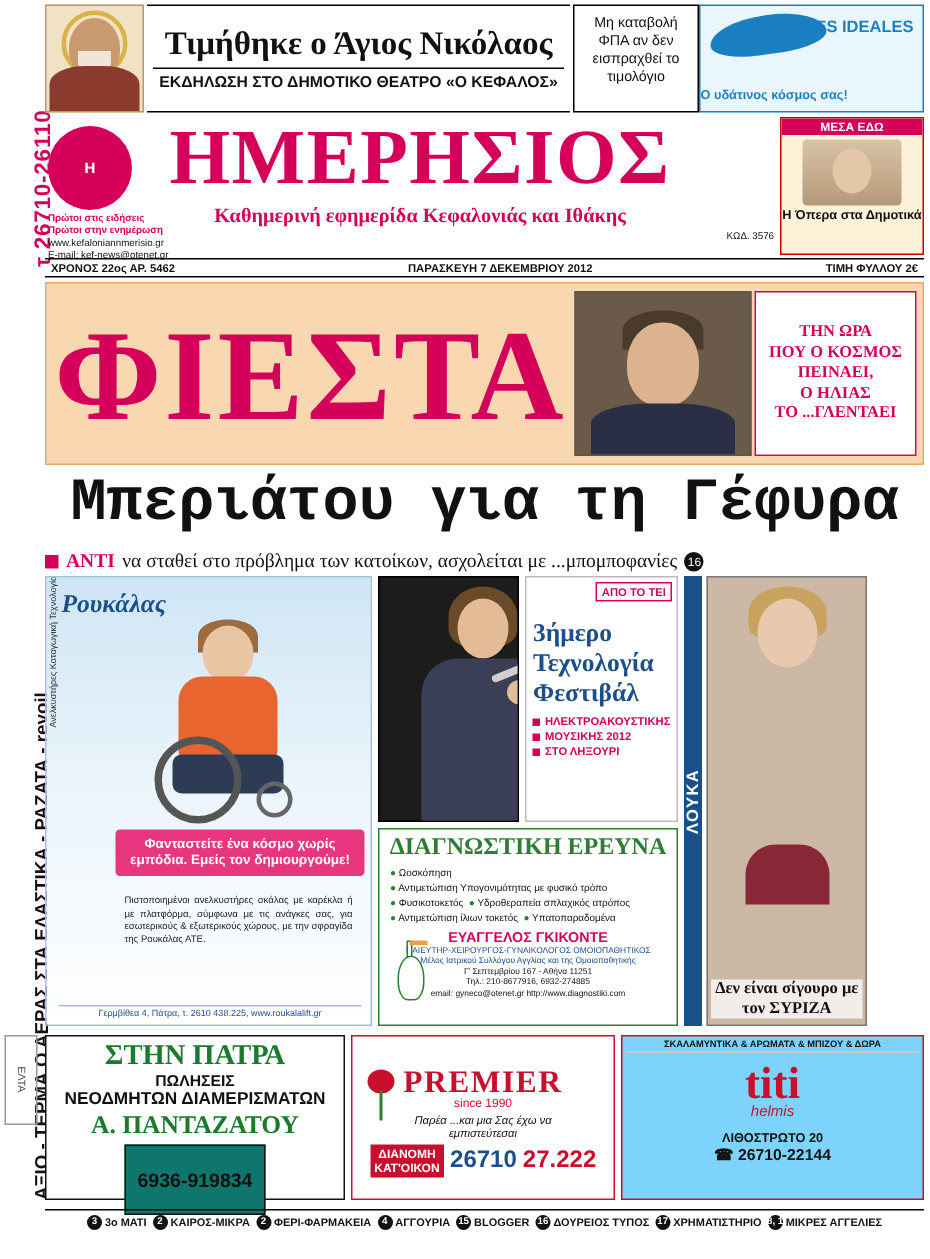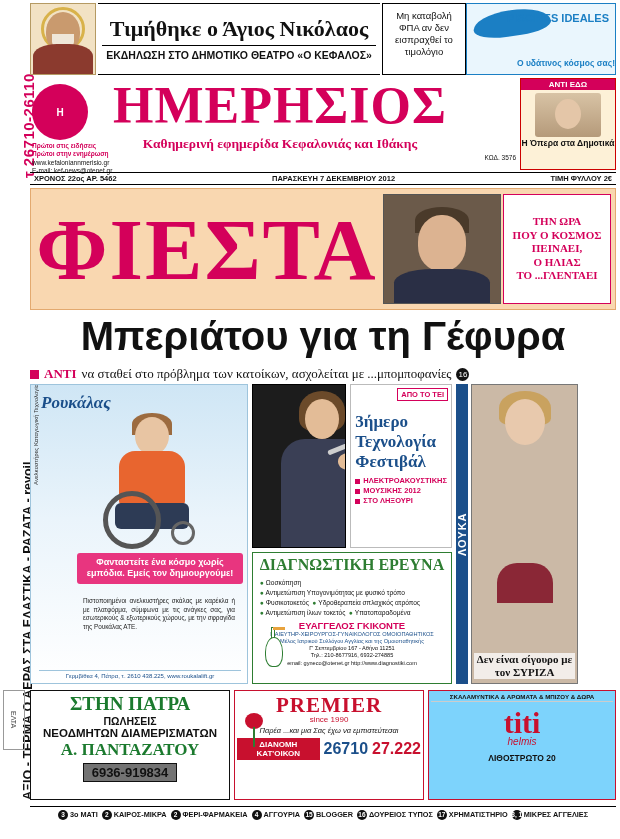--- a/index.html
+++ b/index.html
@@ -122,21 +122,21 @@
     position:absolute; left:6px; top:6px; width:78px;height:26px;
     background:#1b7fc4; border-radius:50% 50% 40% 40%/60% 60% 40% 40%;
     transform: rotate(-8deg);
   }
   .piscines .brand{
     position:absolute; right:6px; top:8px;
     font-size:11px; font-weight:bold; color:#1b7fc4; text-align:right; line-height:1.1;
   }
   .piscines .slogan{
     position:absolute; left:0; right:0; bottom:6px;
-    text-align:right; font-size:8.5px; color:#1b7fc4; font-weight:bold;margin-top:36px;
+    text-align:left; font-size:8.5px; color:#1b7fc4; font-weight:bold;margin-top:36px;
   }
 
   
   .masthead {
     position:absolute; left:30px; top:78px;
     width:586px; height:92px;
   }
   .mast-logo-icon {
     position:absolute; left:2px; top:6px;
     width:56px; height:56px; border-radius:50%;
@@ -246,21 +246,21 @@
   }
   .fiesta-side div{
     font-family:"Liberation Serif", serif;
     font-size:11px; font-weight:bold; color:#d4005a; line-height:1.22;
     text-align:center;
   }
 
   
   .main-head {
     position:absolute; left:30px; top:314px; width:586px;
-    font-family:Liberation Sans, sans-serif;
+    font-family:Liberation Mono, monospace;
     font-size:40px; font-weight:bold; color:#111;
     text-align:center;
   }
   .subhead {
     position:absolute; left:30px; top:366px; width:586px;
     display:flex; align-items:center; gap:5px;
     font-family:"Liberation Serif", serif;
     font-size:13px; color:#111;
   }
   .sq { width:9px;height:9px;background:#d4005a;flex:none;}
@@ -413,26 +413,26 @@
   }
   .ad-patra{
     width:200px; border:1px solid #111; background:#fff;
     padding:2px 3px; text-align:center;
   }
   .ad-patra .t1{ font-family:"Liberation Serif",serif; font-size:19px; font-weight:bold; color:#1b7a2e;}
   .ad-patra .t2{ font-size:10.5px; font-weight:bold; color:#111;}
   .ad-patra .t3{ font-size:11.5px; font-weight:bold; color:#111;}
   .ad-patra .t4{ font-family:"Liberation Serif",serif; font-size:17px; font-weight:bold; color:#1b7a2e; margin-top:1px;}
   .ad-patra .t5{
-    margin-top:3px; background:#737373; border:1px solid #111;
-    font-size:13px; font-weight:bold; color:#111; display:inline-block; padding:1px 8px;
+    margin-top:3px; background:#0f766e; border:1px solid #111;
+    font-size:13px; font-weight:bold; color:#111; display:inline-block; padding:15px 8px;
   }
 
   .ad-premier{
-    width:190px; border:1px solid #c8102e; background:#fff; position:relative; padding:2px;
+    width:176px; border:1px solid #c8102e; background:#fff; position:relative; padding:18px;
     text-align:center;
   }
   .ad-premier .rose{
     position:absolute; left:6px; top:22px; width:26px;height:34px;
   }
   .ad-premier .rose .p{position:absolute;left:4px;top:0;width:18px;height:16px;border-radius:50%;background:#c8102e;}
   .ad-premier .rose .s{position:absolute;left:12px;top:14px;width:2px;height:20px;background:#2e7d32;}
   .ad-premier .brand{ font-family:"Liberation Serif",serif; font-size:21px; font-weight:bold; color:#c8102e; letter-spacing:1px;}
   .ad-premier .since{ font-size:8px; color:#c8102e; margin-top:-3px;}
   .ad-premier .tag{ font-size:7.5px; color:#111; margin-top:2px; font-style:italic;}
@@ -500,21 +500,21 @@
     <div class="mast-title">ΗΜΕΡΗΣΙΟΣ</div>
     <div class="mast-sub">Καθημερινή εφημερίδα Κεφαλονιάς και Ιθάκης</div>
     <div class="mast-left-note">
       <div class="b">Πρώτοι στις ειδήσεις</div>
       <div class="b">Πρώτοι στην ενημέρωση</div>
       <div>www.kefaloniannmerisio.gr</div>
       <div>E-mail: kef-news@otenet.gr</div>
     </div>
     <div class="kod">ΚΩΔ. 3576</div>
     <div class="mast-right-box">
-      <div class="tag">ΑΝΤΙ ΕΔΩ</div>
+      <div class="tag">ΜΕΣΑ ΕΔΩ</div>
       <div class="mrb-photo">
           <div class="head"></div>
         </div>
       <div class="mrb-cap">Η Όπερα στα Δημοτικά</div>
     </div>
   </div>
 
   <div class="infobar">
     <span>ΧΡΟΝΟΣ 22ος ΑΡ. 5462</span>
     <span>ΠΑΡΑΣΚΕΥΗ 7 ΔΕΚΕΜΒΡΙΟΥ 2012</span>
@@ -638,20 +638,21 @@
         <span class="ph1">26710</span>
         <span class="ph2">27.222</span>
       </div>
     </div>
 
     <div class="ad-titi">
       <div class="top">ΣΚΑΛΑΜΥΝΤΙΚΑ &amp; ΑΡΩΜΑΤΑ &amp; ΜΠΙΖΟΥ &amp; ΔΩΡΑ</div>
       <div class="brand">titi</div>
       <div class="sub">helmis</div>
       <div class="addr">ΛΙΘΟΣΤΡΩΤΟ 20</div>
+      <div class="ph">☎ 26710-22144</div>
     </div>
   </div>
 
   <div class="index">
     <span class="idx-item">
         <span class="idx-num">3</span>
         <span>3ο ΜΑΤΙ</span>
       </span>
     <span class="idx-item">
         <span class="idx-num">2</span>

